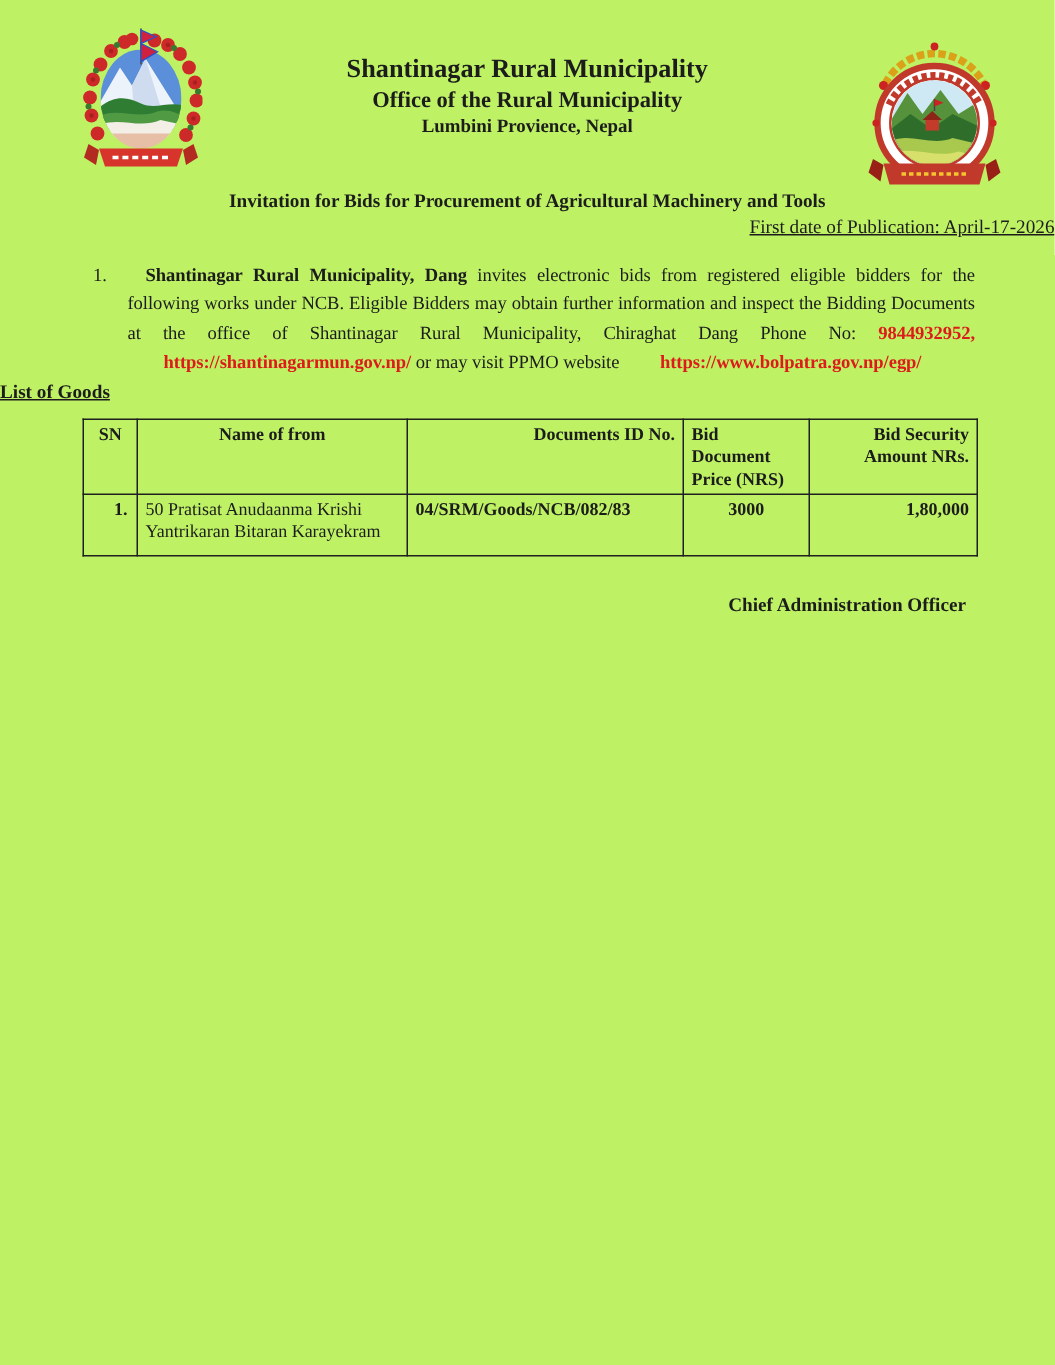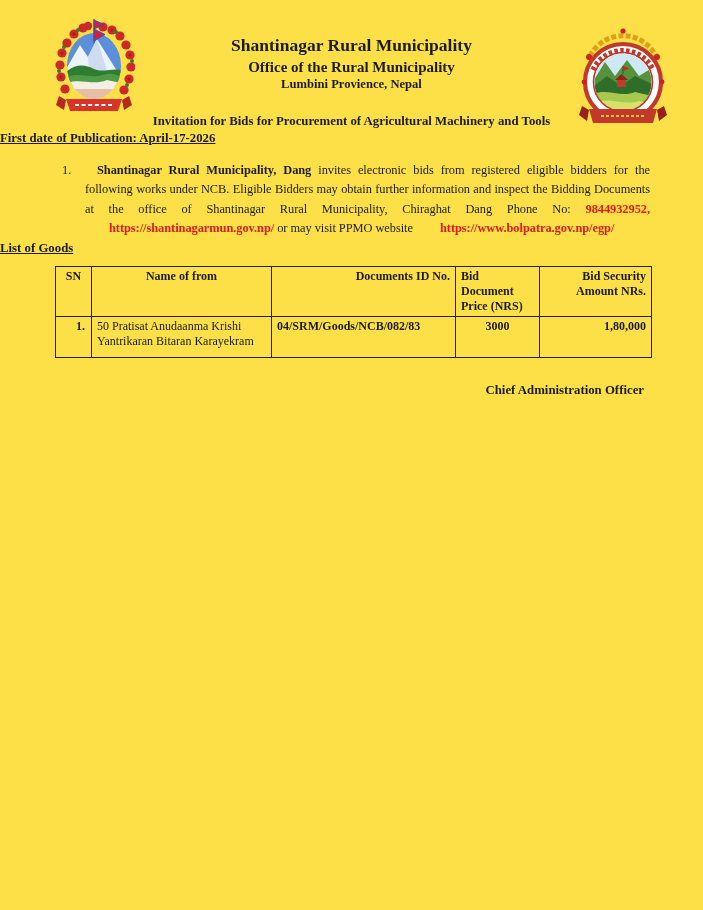--- a/index.html
+++ b/index.html
@@ -1,34 +1,34 @@
 <!DOCTYPE html>
 <html><head>
 <meta charset="utf-8">
 <style>
   html,body{margin:0;padding:0;}
   body{
     width:703px;height:910px;background:#ffffff;
     font-family:"Liberation Serif","DejaVu Serif",serif;
     color:#1c1c1c;overflow:hidden;
   }
-  .page{position:relative;width:703px;height:910px;background:#fde047;}
+  .page{position:relative;width:703px;height:910px;background:#bef264;}
 
   
   .header{position:relative;height:114px;}
   .logo{position:absolute;}
   .logo-left{left:53px;top:17px;width:82px;height:96px;}
   .logo-right{left:577px;top:24px;width:92px;height:104px;}
   .head-text{text-align:center;padding-top:36px;line-height:1.12;}
   .h-title{font-size:17.5px;font-weight:bold;}
   .h-sub{font-size:15px;font-weight:bold;margin-top:3px;}
   .h-addr{font-size:12.6px;font-weight:bold;margin-top:2px;}
 
-  .notice-title{text-align:center;font-weight:bold;font-size:12.8px;}
-  .notice-pub{text-align:left;font-weight:bold;font-size:12.8px;text-decoration:underline;margin-top:2px;}
+  .notice-title{text-align:center;font-weight:bold;font-size:12.8px;margin-top:13px;}
+  .notice-pub{text-align:right;font-weight:normal;font-size:12.8px;text-decoration:underline;margin-top:2px;}
 
   .para{
     position:relative;margin:15px 53px 0 62px;padding-left:23px;
     text-align:justify;font-size:12.4px;line-height:1.56;letter-spacing:-0.05px;
   }
   .item-no{position:absolute;left:0;top:0;}
   .para-text{text-indent:12px;}
   .b{font-weight:bold;}
   .red{color:#dd1b1b;}
   .link{text-decoration:none;color:#dd1b1b;padding-left:24px;}

